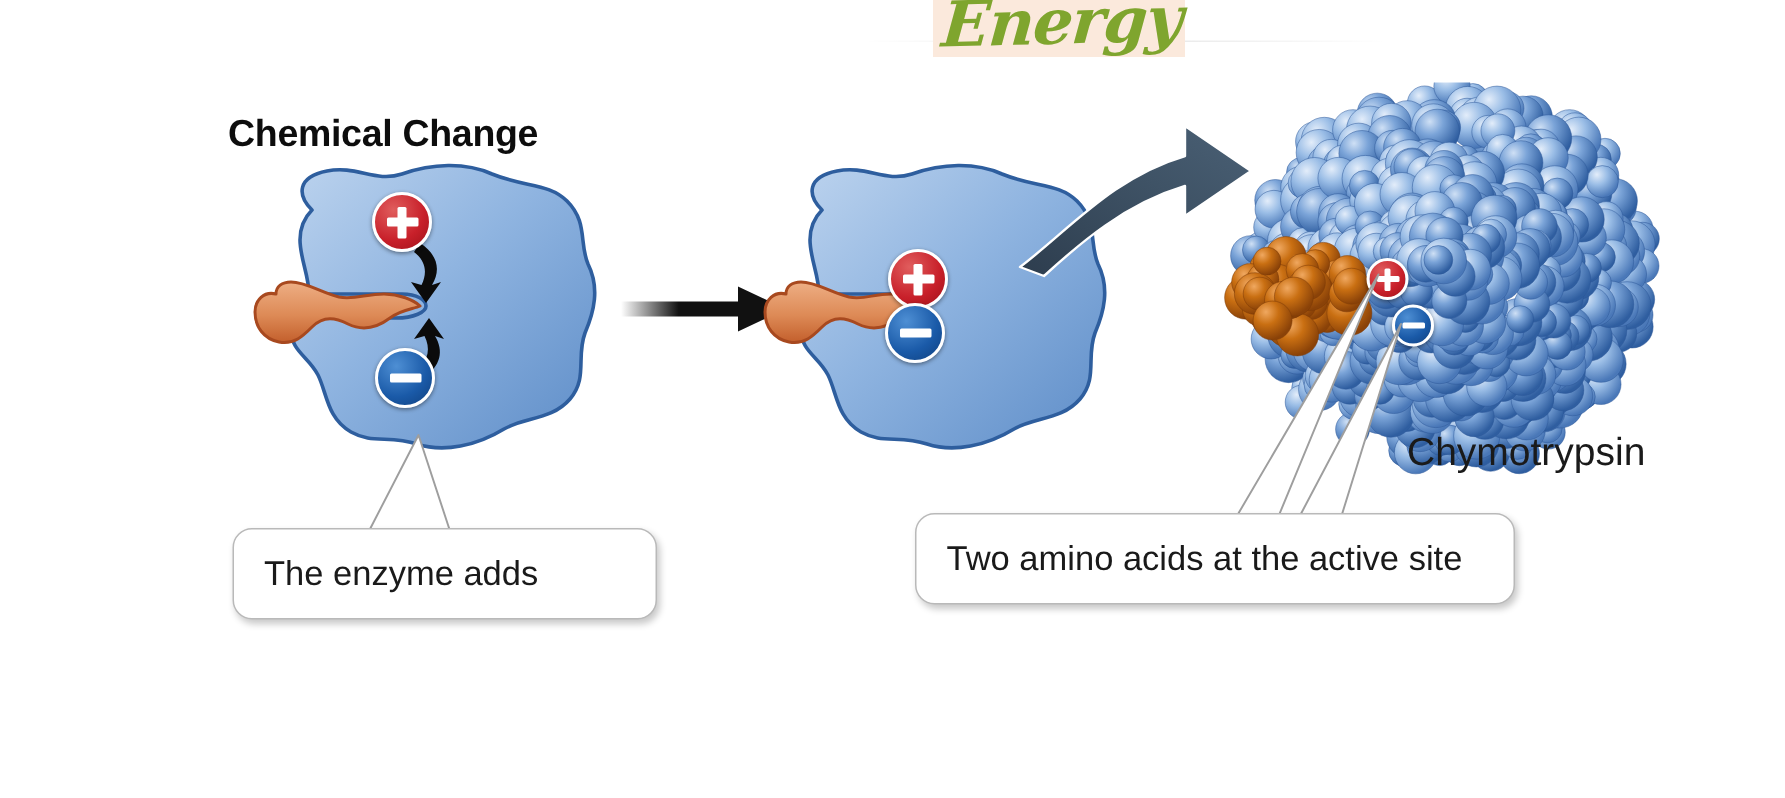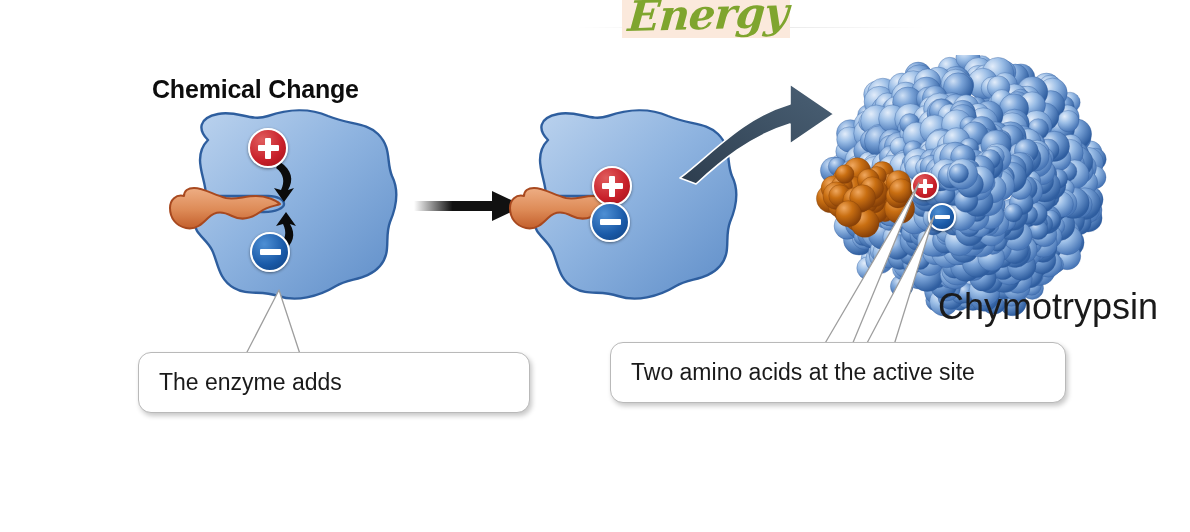--- a/index.html
+++ b/index.html
@@ -107,43 +107,43 @@
     top: 55px;
     width: 310px;
     height: 265px;
   }
 
   
   .protein-label {
     position: absolute;
     left: 938px;
     top: 286px;
-    font-size: 36px;
+    font-size: 26px;
     color: #1a1a1a;
     white-space: nowrap;
   }
 
   
   .callout {
     position: absolute;
     box-sizing: border-box;
     background: #ffffff;
     border: 1.3px solid #b9b9b9;
     border-radius: 13px;
     box-shadow: 2px 3px 5px rgba(0,0,0,0.22);
     padding: 14px 18px 14px 20px;
   }
   .callout .line {
     font-size: 23px;
     line-height: 31px;
     color: #1a1a1a;
     white-space: nowrap;
   }
-  #callout-left  { left: 138px; top: 352px; width: 392px; }
-  #callout-right { left: 610px; top: 342px; width: 456px; }
+  #callout-left  { left: 155px; top: 352px; width: 283px; }
+  #callout-right { left: 610px; top: 342px; width: 400px; }
 
   .leaders { position: absolute; left: 0; top: 0; overflow: visible; }
 </style>
 </head>
 <body>
 
 <div id="stage">
 
   <div class="top-rule"></div>
 

